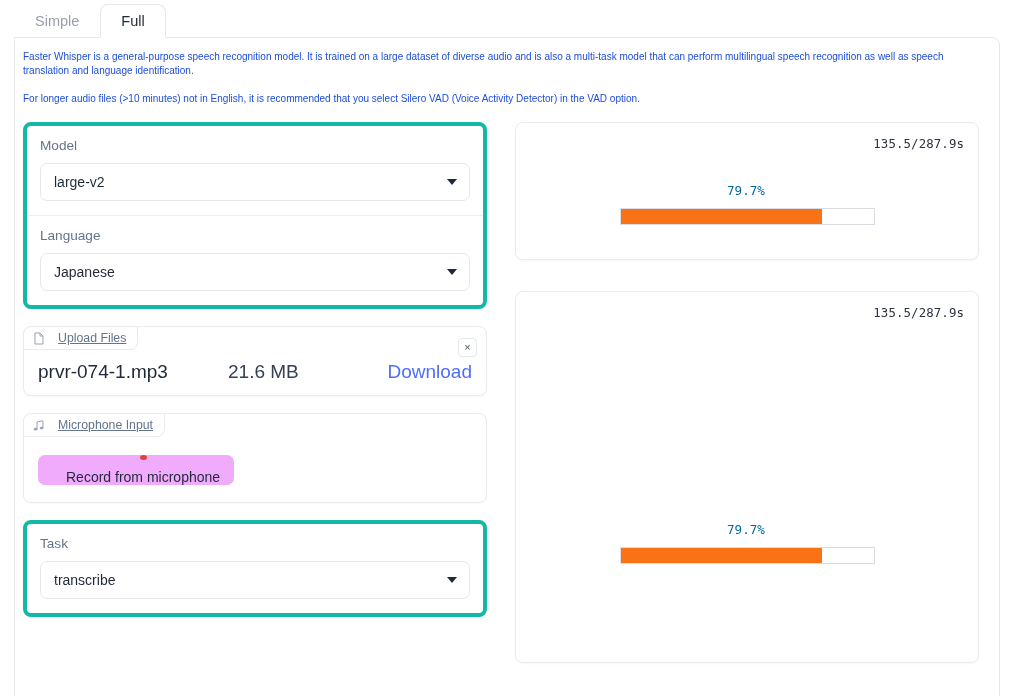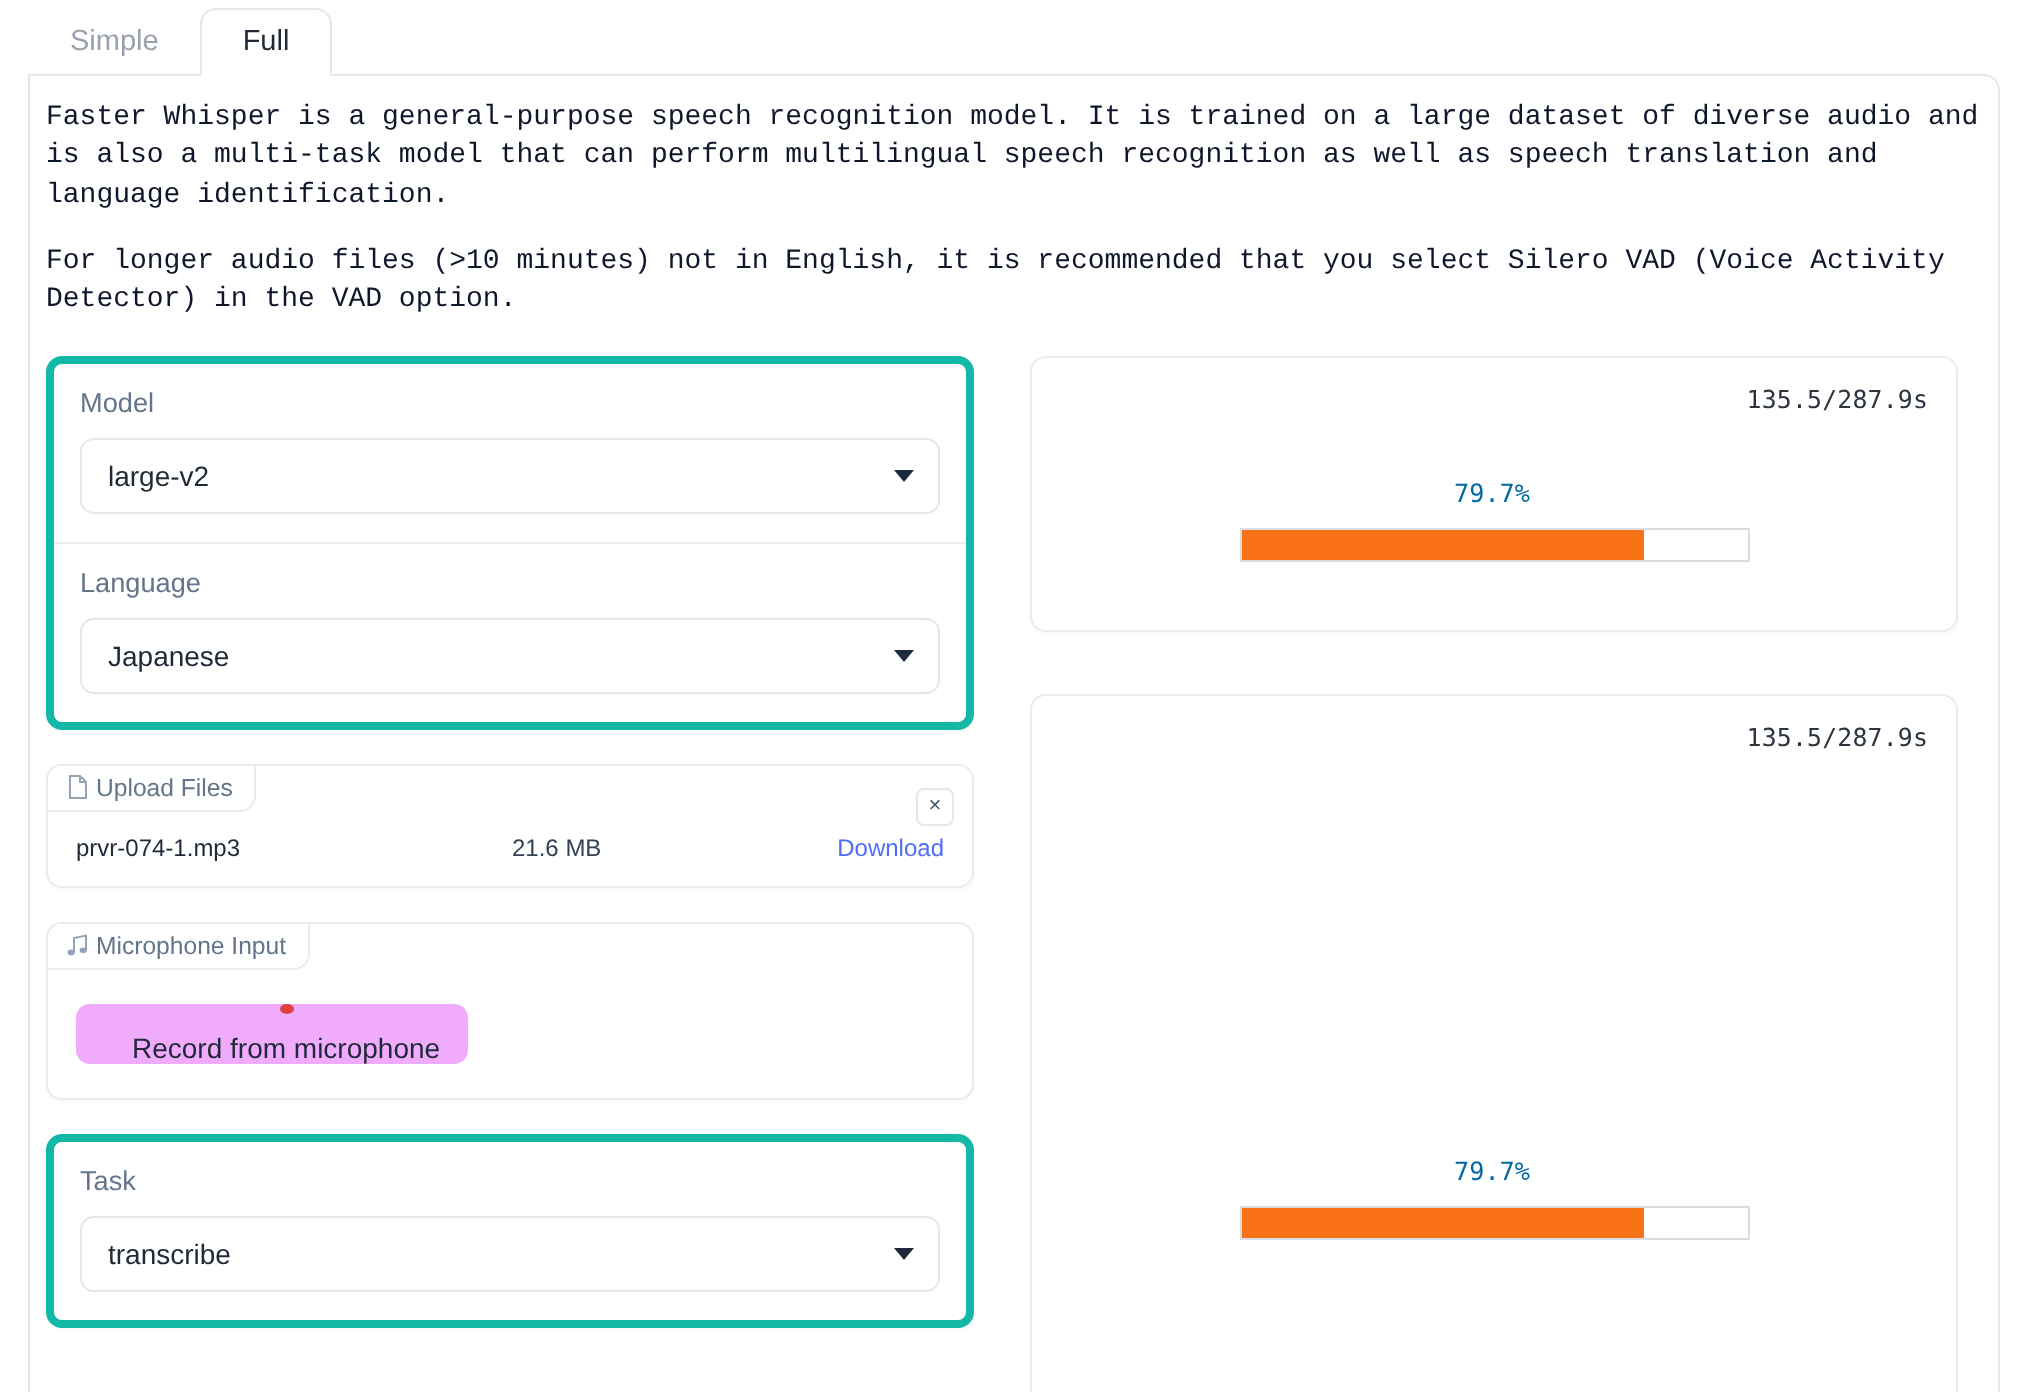--- a/index.html
+++ b/index.html
@@ -58,24 +58,23 @@
     height: 680px;
     background: #ffffff;
     border: 1px solid #e5e7eb;
     border-radius: 0 8px 8px 8px;
     overflow: hidden;
   }
 
   .intro { padding: 12px 8px 0 8px; }
   .intro p {
     margin: 0 0 14px 0;
-    font-size: 14px;
+    font-size: 10px;
     line-height: 1.38;
-    color: #0f172a;
-    font-family: Liberation Mono, monospace;
+    color: #1d4ed8;
   }
   .intro p:last-child { margin-bottom: 0; }
 
   
   .cols {
     display: flex;
     gap: 28px;
     padding: 17px 8px 0 8px;
     align-items: flex-start;
   }
@@ -145,39 +144,39 @@
     border: 1px solid #e9ebef;
     border-radius: 8px;
     box-shadow: 0 1px 2px rgba(16,24,40,0.035);
     margin-bottom: 17px;
   }
   .blocktag {
     position: absolute;
     left: -1px; top: -1px;
     display: inline-flex;
     align-items: center;
-    gap: 3px;
+    gap: 13px;
     height: 24px;
     padding: 0 11px 0 9px;
     background: #ffffff;
     border: 1px solid #e9ebef;
     border-radius: 8px 0 8px 0;
     font-size: 12.3px;
     color: #64748b;
     white-space: nowrap;
+    text-decoration: underline;
   }
   .tagicon { width: 12px; height: 13px; display: block; color: #94a3b8; }
 
   .filerow {
     display: flex;
     align-items: center;
     padding: 34px 14px 12px 14px;
-    font-size: 12px;
-    color: #1f2937;
-    gap: 28px;
+    font-size: 19px;
+    color: #1f2937;
   }
   .fname { flex: 0 0 190px; }
   .fsize { flex: 1 1 auto; color: #334155; }
   .fdl { color: #4f6ef7; cursor: pointer; }
   .closebtn {
     position: absolute;
     right: 9px; top: 11px;
     width: 19px; height: 19px;
     border: 1px solid #e5e7eb;
     border-radius: 4px;

